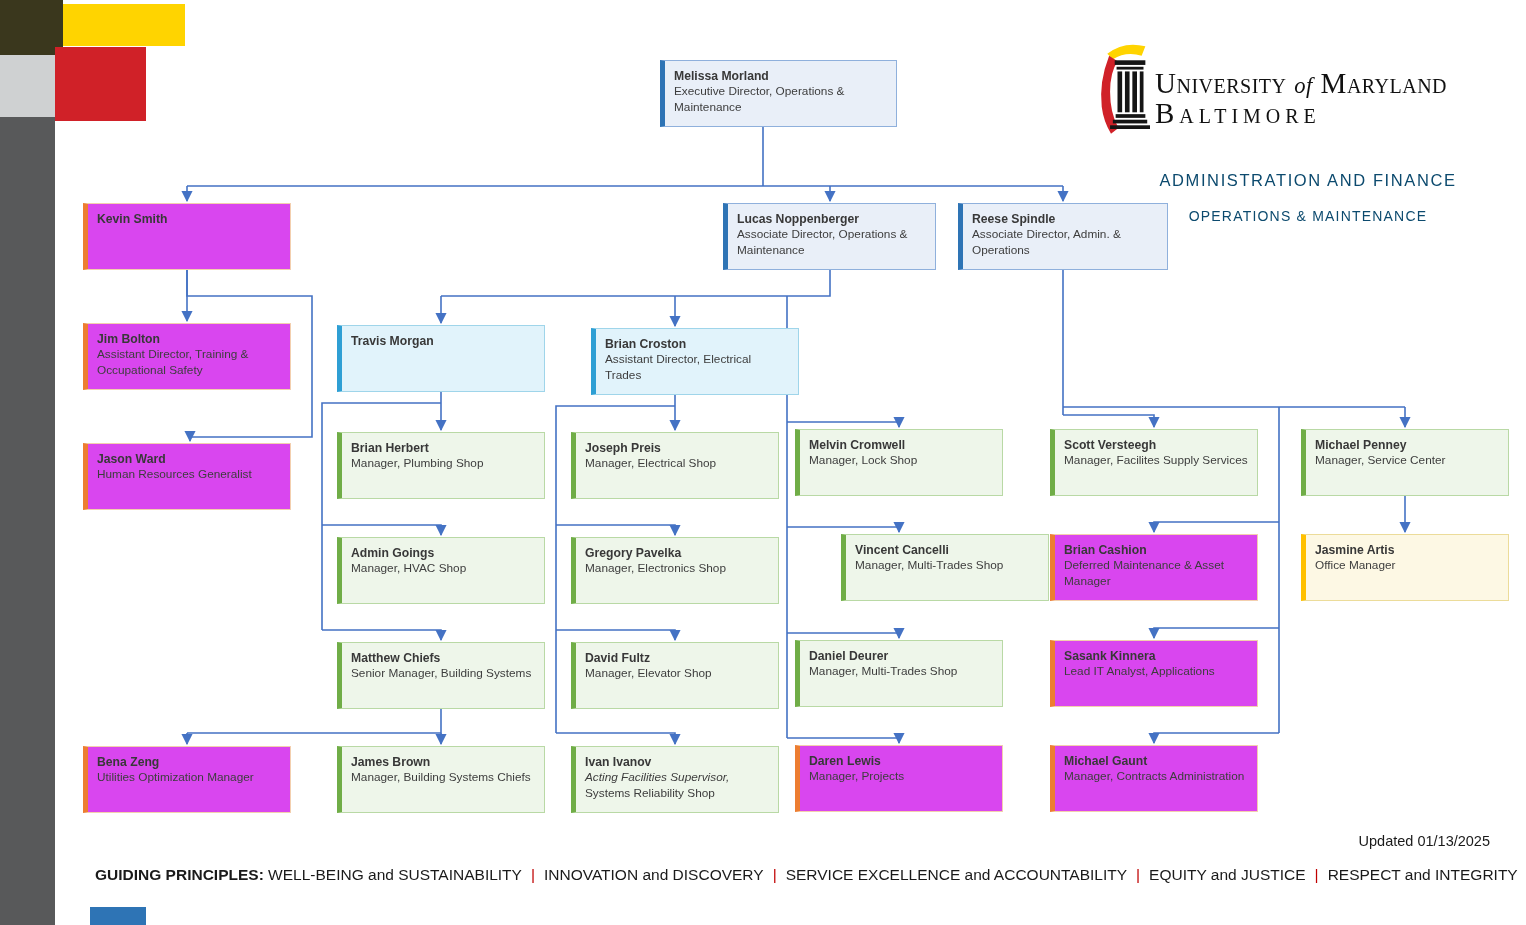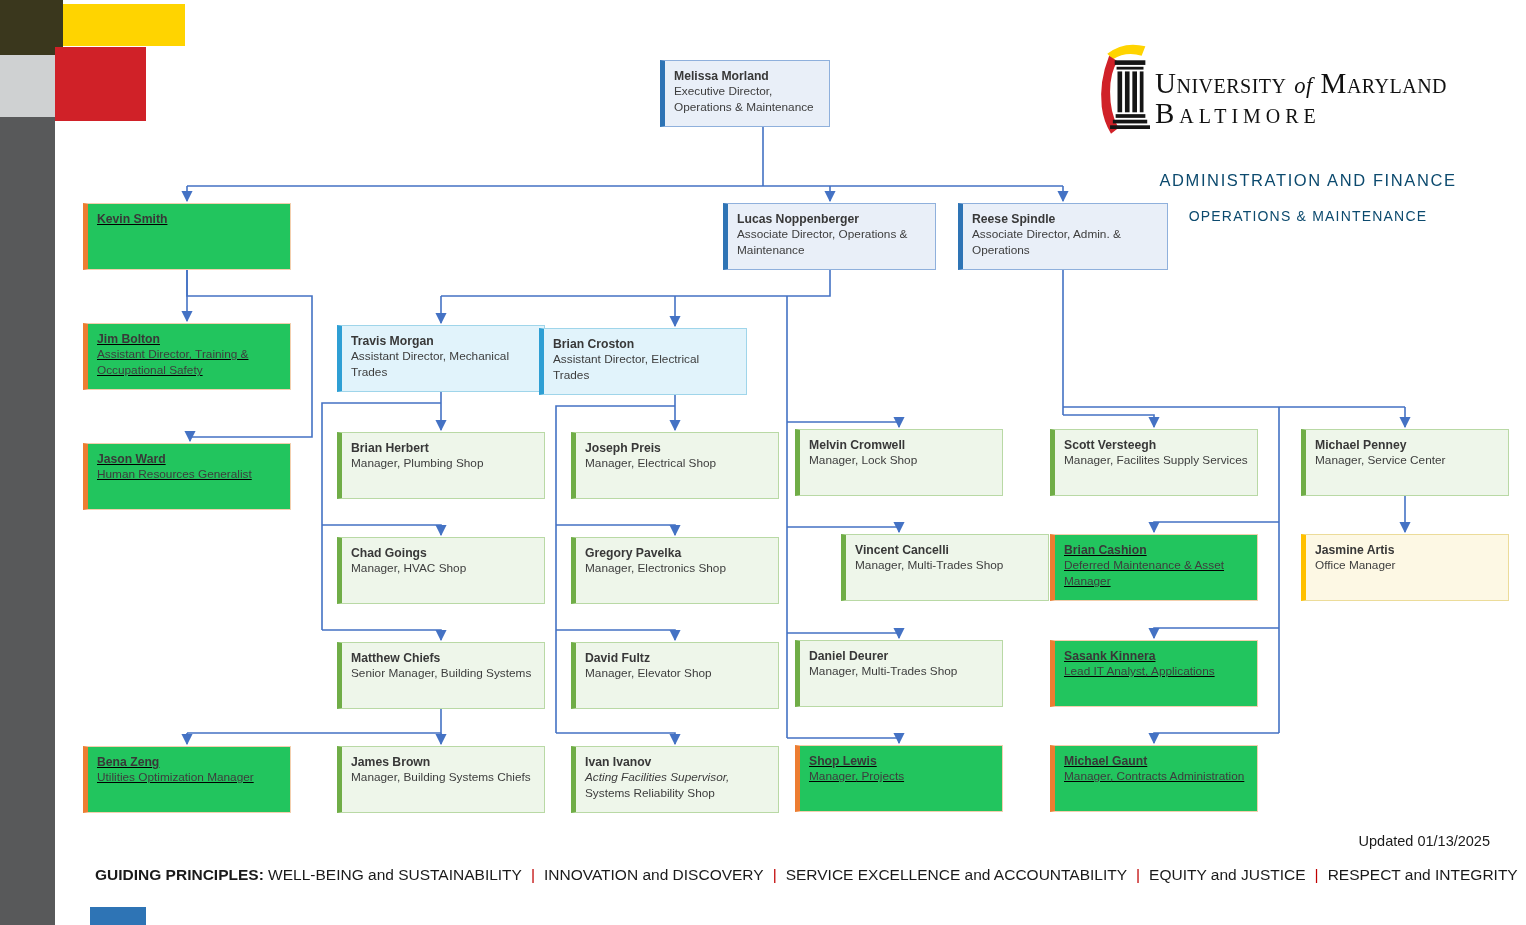--- a/index.html
+++ b/index.html
@@ -17,28 +17,28 @@
 
   
   svg.connectors{position:absolute;left:0;top:0;pointer-events:none;}
   .cline{stroke:#4472c4;stroke-width:1.6;fill:none;}
 
   
   .node{position:absolute;width:208px;height:67px;box-sizing:border-box;background:#fff;
         border:1px solid #ccc;border-left-width:5px;padding:7px 8px 4px 9px;}
   .node.w213{width:213px;}
   .node.w210{width:210px;}
-  .node.w206{width:170px;}
+  .node.w206{width:237px;}
   .nname{font-size:12.2px;font-weight:bold;color:#383838;line-height:1.35;}
   .ntitle{font-size:11.8px;color:#3d3d3d;line-height:1.34;}
   .ntitle.italic{font-style:italic;}
   .t-blue{background:#e9eff8;border-color:#8fb0dc;border-left-color:#2e74b5;}
   .t-cyan{background:#e1f3fb;border-color:#9fd5ea;border-left-color:#2e9fd4;}
   .t-green{background:#eef6ea;border-color:#b9d9a5;border-left-color:#70ad47;}
-  .t-orange{background:#22c55e;border-color:#f3cfae;border-left-color:#ed7d31;text-decoration:underline;}
+  .t-orange{background:#d946ef;border-color:#f3cfae;border-left-color:#ed7d31;}
   .t-yellow{background:#fdf8e4;border-color:#ecdc9a;border-left-color:#ffc000;}
 
   
   .logo-mark{position:absolute;left:1098px;top:38px;}
   .logo-text{position:absolute;left:1155px;top:68px;color:#111;
              font-family:"Liberation Serif",serif;line-height:1.05;white-space:nowrap;}
   .logo-line1{font-size:29px;font-variant:small-caps;letter-spacing:0.5px;}
   .logo-line1 .ofword{font-style:italic;font-variant:normal;font-size:0.78em;margin-top:38px;}
   .logo-line2{font-size:29px;font-variant:small-caps;letter-spacing:5px;margin-top:0;}
   .dept-block{position:absolute;left:1128px;top:171px;width:360px;text-align:center;color:#0c4a6e;}
@@ -148,35 +148,34 @@
     <div class="ntitle">Assistant Director, Training &amp; Occupational Safety</div>
   </div>
 
   <div class="node t-orange" style="left:83px;top:443px">
     <div class="nname">Jason Ward</div>
     <div class="ntitle">Human Resources Generalist</div>
   </div>
 
   <div class="node t-cyan" style="left:337px;top:325px">
     <div class="nname">Travis Morgan</div>
-    <div class="ntitle">Assistant Director, Mechanical Trades</div>
-  </div>
-
-  <div class="node t-cyan" style="left:539px;top:328px">
+  </div>
+
+  <div class="node t-cyan" style="left:591px;top:328px">
     <div class="nname">Brian Croston</div>
     <div class="ntitle">Assistant Director, Electrical Trades</div>
   </div>
 
   <div class="node t-green" style="left:337px;top:432px">
     <div class="nname">Brian Herbert</div>
     <div class="ntitle">Manager, Plumbing Shop</div>
   </div>
 
   <div class="node t-green" style="left:337px;top:537px">
-    <div class="nname">Chad Goings</div>
+    <div class="nname">Admin Goings</div>
     <div class="ntitle">Manager, HVAC Shop</div>
   </div>
 
   <div class="node t-green" style="left:337px;top:642px">
     <div class="nname">Matthew Chiefs</div>
     <div class="ntitle">Senior Manager, Building Systems</div>
   </div>
 
   <div class="node t-orange" style="left:83px;top:746px">
     <div class="nname">Bena Zeng</div>
@@ -218,21 +217,21 @@
     <div class="nname">Vincent Cancelli</div>
     <div class="ntitle">Manager, Multi-Trades Shop</div>
   </div>
 
   <div class="node t-green" style="left:795px;top:640px">
     <div class="nname">Daniel Deurer</div>
     <div class="ntitle">Manager, Multi-Trades Shop</div>
   </div>
 
   <div class="node t-orange" style="left:795px;top:745px">
-    <div class="nname">Shop Lewis</div>
+    <div class="nname">Daren Lewis</div>
     <div class="ntitle">Manager, Projects</div>
   </div>
 
   <div class="node t-green" style="left:1050px;top:429px">
     <div class="nname">Scott Versteegh</div>
     <div class="ntitle">Manager, Facilites Supply Services</div>
   </div>
 
   <div class="node t-orange" style="left:1050px;top:534px">
     <div class="nname">Brian Cashion</div>

